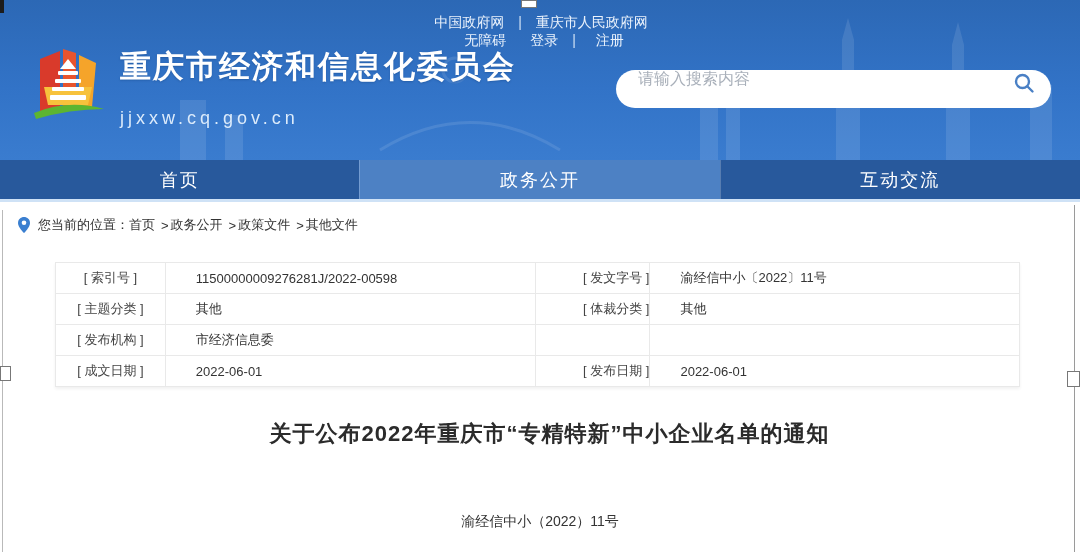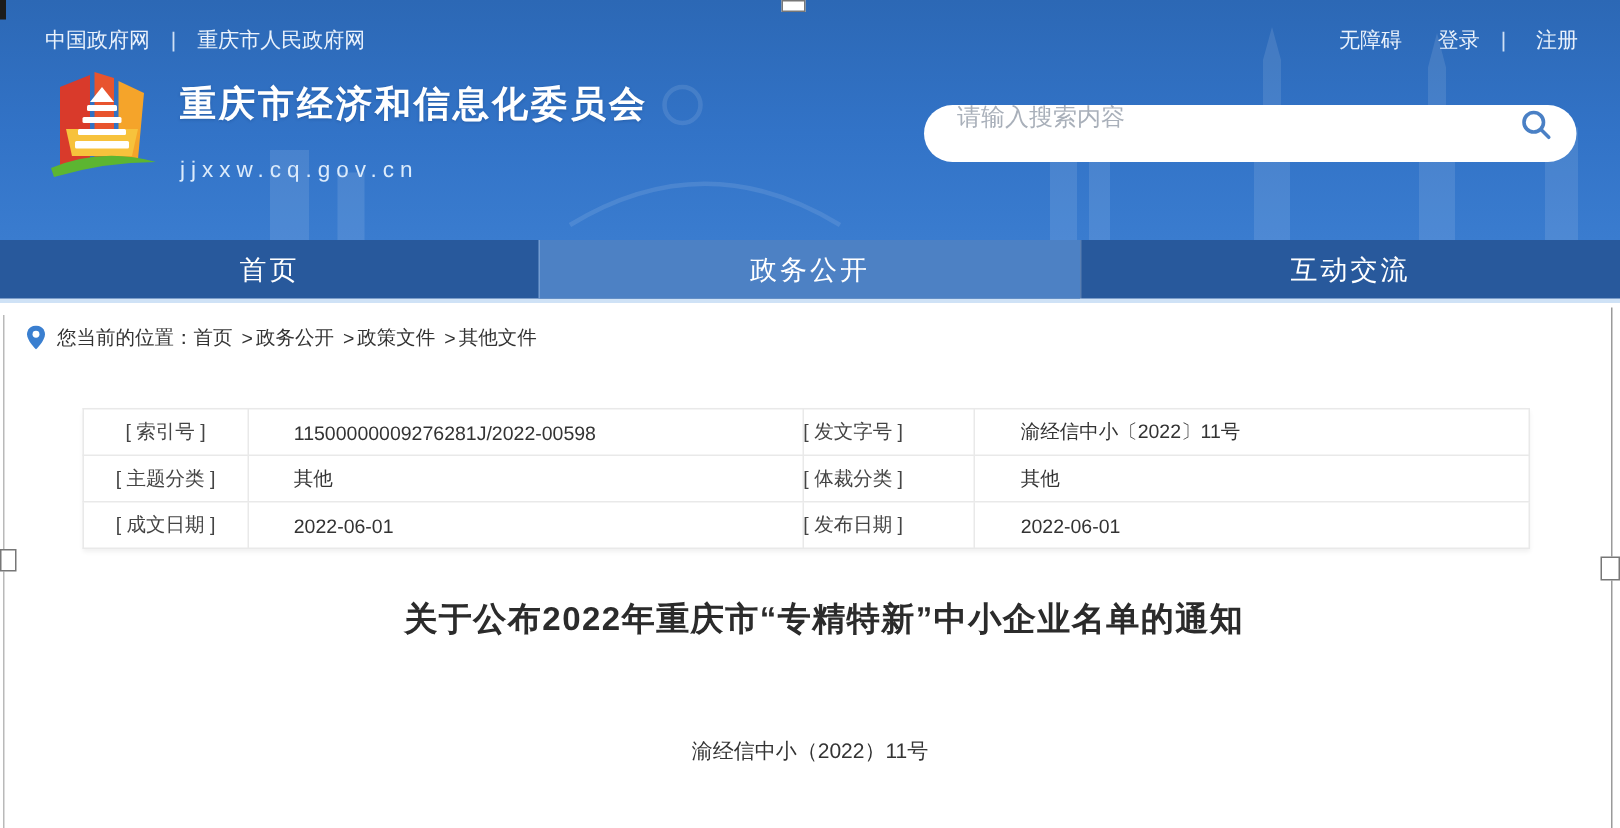--- a/index.html
+++ b/index.html
@@ -8,32 +8,32 @@
   .stage { position:relative; width:1080px; height:552px; background:#fff; }
 
   
   .banner { position:relative; width:1080px; height:160px;
             background:linear-gradient(180deg,#2c68b5 0%,#3273c7 55%,#3a7ccf 100%);
             overflow:hidden; }
   .banner-decor { position:absolute; inset:0; pointer-events:none; }
 
   .topbar { position:relative; display:flex; justify-content:space-between;
             align-items:center; padding:14px 28px 0 30px; height:40px;
-            color:#eaf2fc; font-size:14px; z-index:3; }
+            color:#eaf2fc; font-size:14px; z-index:3;flex-direction:column; }
   .topbar a { color:#eaf2fc; text-decoration:none; cursor:pointer; }
   .topbar .sep { margin:0 10px; color:#cfe0f5; }
   .topbar-right a { margin-left:6px; }
 
   .brandrow { position:relative; display:flex; align-items:center;
               padding:6px 28px 0 30px; z-index:3; }
   .logo { width:76px; height:82px; flex:0 0 auto; cursor:pointer; }
   .brandtext { margin-left:14px; color:#fff; }
-  .site-name { font-size:24px; font-weight:bold; letter-spacing:2px;
+  .site-name { font-size:31px; font-weight:bold; letter-spacing:2px;
                text-shadow:0 1px 2px rgba(0,40,90,.25); }
-  .site-url  { margin-top:20px; font-size:15px; letter-spacing:4px; color:#dcebfb; }
+  .site-url  { margin-top:20px; font-size:18px; letter-spacing:4px; color:#dcebfb; }
 
   .searchbox { position:absolute; left:616px; top:70px; width:435px; height:38px;
                background:#fff; border-radius:19px; display:flex; align-items:flex-start;
                padding:0 14px 0 22px; z-index:3; }
   .searchbox input { flex:1; border:none; outline:none; font-size:16px;
                      color:#333; background:transparent;
                      font-family:"Liberation Sans","DejaVu Sans",sans-serif; }
   .searchbox input::placeholder { color:#a9b0ba; }
   .search-btn { width:26px; height:26px; border:none; background:transparent;
                 cursor:pointer; display:flex; align-items:center; justify-content:center; }
@@ -48,26 +48,26 @@
   .nav-item.active { background:#4d81c4; }
 
   
   .breadcrumb { display:flex; align-items:center; padding:14px 0 12px 18px;
                 font-size:13px; color:#333;text-align:right; }
   .breadcrumb .pin { margin-right:8px; display:flex; }
   .breadcrumb a { color:#333; text-decoration:none; cursor:pointer; }
   .crumb-sep { margin:0 2px 0 6px; color:#333; }
 
   
-  .meta-wrap { margin:26px 0 0 55px; width:857px; }
+  .meta-wrap { margin:16px 0 0 55px; width:857px; }
   table.meta { border-collapse:collapse; width:965px; font-size:13px; color:#333;
                box-shadow:0 2px 3px rgba(0,0,0,.06); }
   table.meta td { border:1px solid #e9e9e9; height:31px; background:#fff; }
   td.mlabel { width:110px; text-align:center; color:#444; }
-  td.mlabel2 { width:115px; text-align:left; color:#444; }
+  td.mlabel2 { width:115px; text-align:right; color:#444; }
   td.mvalue { width:370px; padding-left:30px; }
 
   
   .article-title { margin-top:32px; text-align:center; font-size:22px;
                    font-weight:600; color:#2b2b2b; letter-spacing:1px;padding-left:19px; }
   .doc-number { margin-top:64px; text-align:center; font-size:14px; color:#333; }
 
   
   .edge-line-left  { position:absolute; left:2px;  top:210px; width:1px; height:342px; background:#b9b9b9; }
   .edge-line-right { position:absolute; left:1074px; top:205px; width:1px; height:347px; background:#9a9a9a; }
@@ -182,20 +182,26 @@
         <td class="mlabel2">[ 发文字号 ]</td>
         <td class="mvalue">渝经信中小〔2022〕11号</td>
       </tr>
       <tr>
         <td class="mlabel">[ 主题分类 ]</td>
         <td class="mvalue">其他</td>
         <td class="mlabel2">[ 体裁分类 ]</td>
         <td class="mvalue">其他</td>
       </tr>
       <tr>
+        <td class="mlabel">[ 发布机构 ]</td>
+        <td class="mvalue">市经济信息委</td>
+        <td class="mlabel2"></td>
+        <td class="mvalue"></td>
+      </tr>
+      <tr>
         <td class="mlabel">[ 成文日期 ]</td>
         <td class="mvalue">2022-06-01</td>
         <td class="mlabel2">[ 发布日期 ]</td>
         <td class="mvalue">2022-06-01</td>
       </tr>
     </tbody>
       </table>
   </div>
 
   <h1 class="article-title">关于公布2022年重庆市“专精特新”中小企业名单的通知</h1>

